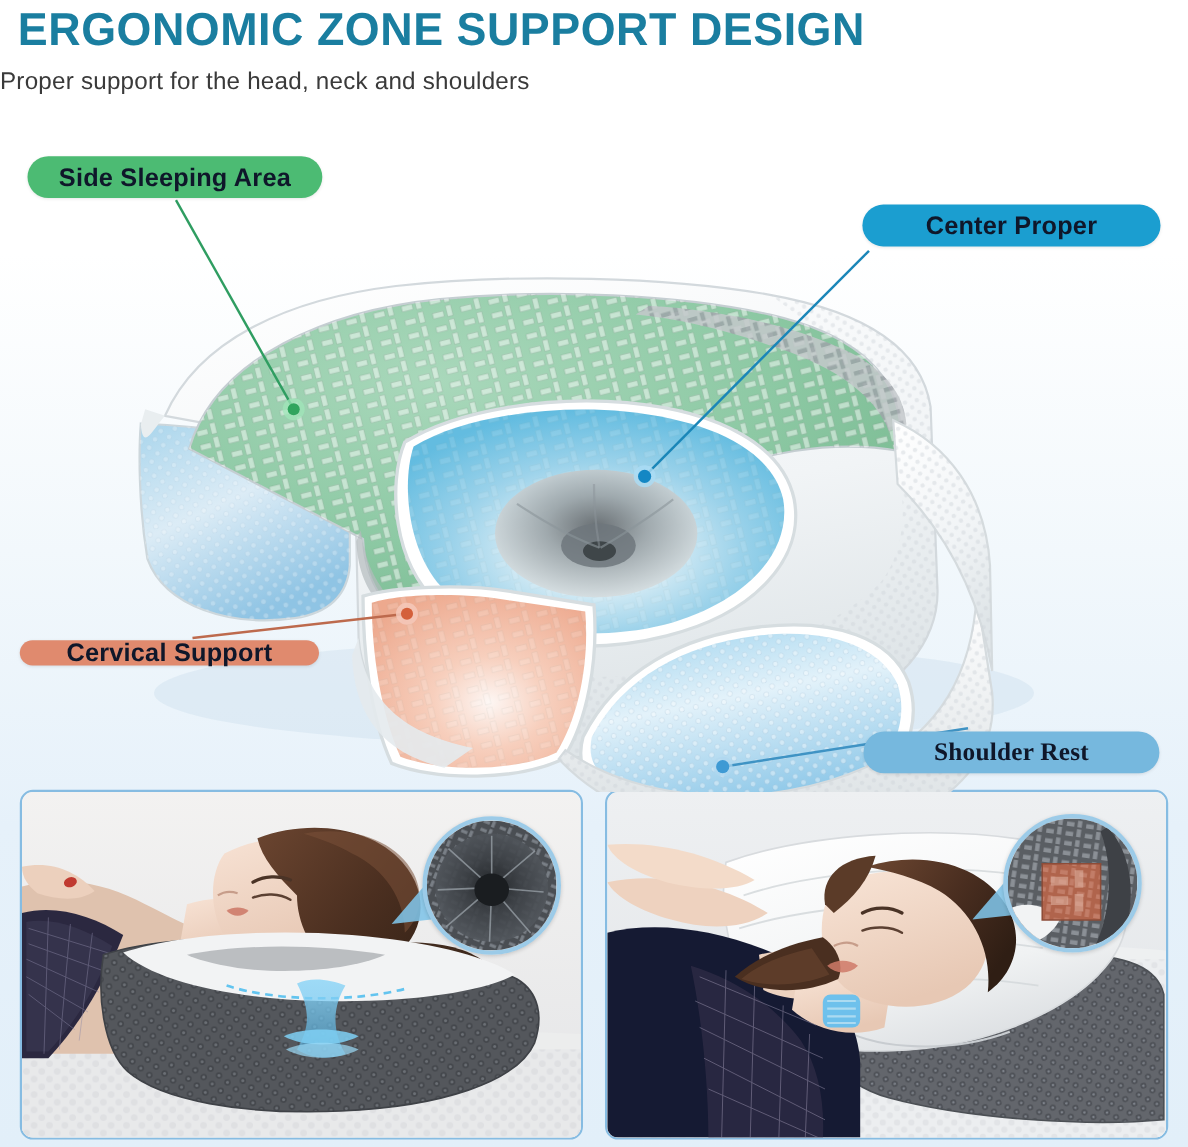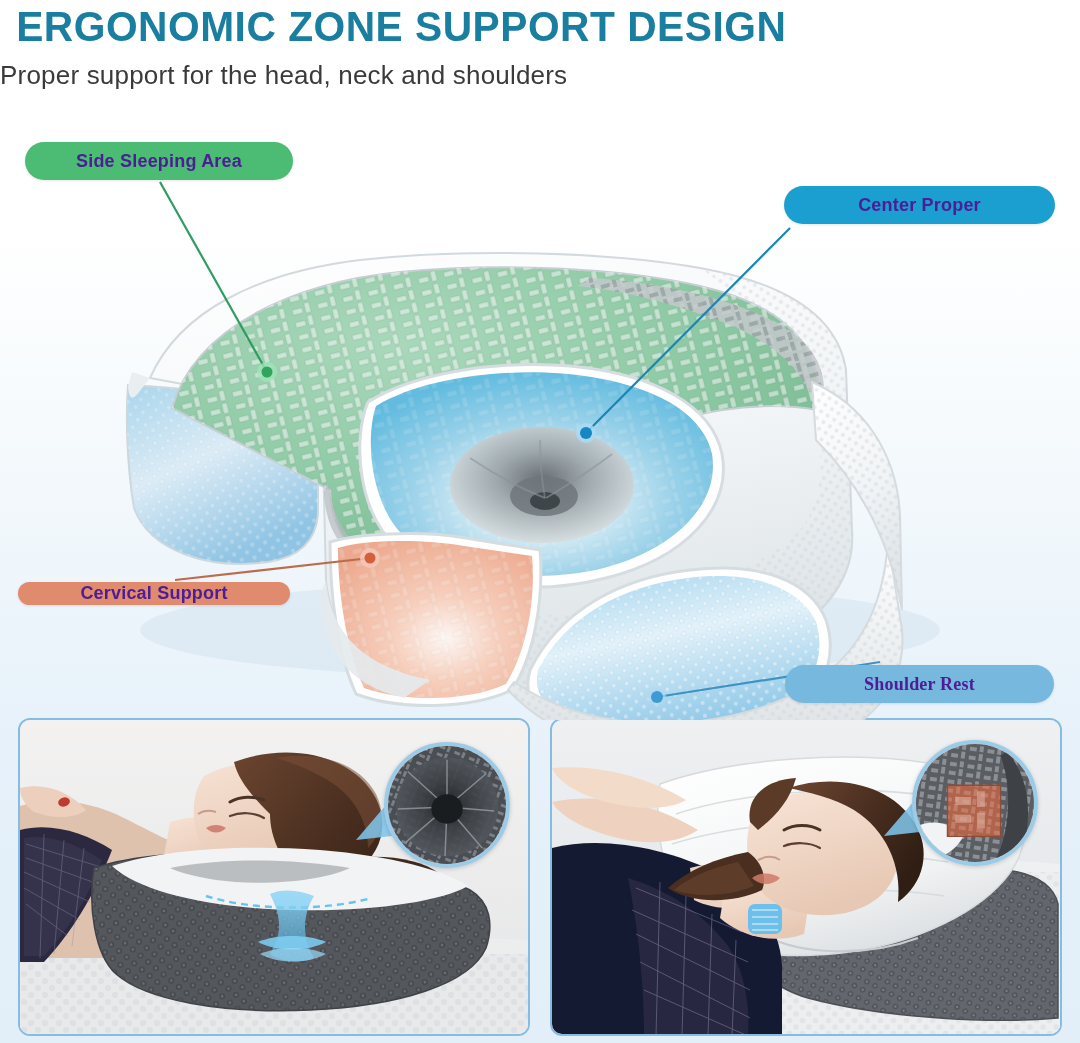--- a/index.html
+++ b/index.html
@@ -15,38 +15,38 @@
   #header { width: 1080px; padding-top: 4px; text-align: left; }
   #main-title {
     font-size: 42px;
     font-weight: bold;
     color: #1a7ea0;
     letter-spacing: 0.5px;
     line-height: 1.08;
     transform: scaleX(0.97);
   }
   #subtitle {
-    font-size: 26px;
+    font-size: 22px;
     color: #3a3a3a;
     margin-top: 12px;
     line-height: 1.15;
     letter-spacing: 0.2px;
   }
 
   
   #hero { position: absolute; left: 0; top: 110px; width: 1080px; height: 610px; }
 
   .badge {
     position: absolute;
     display: flex;
     align-items: center;
     justify-content: center;
     border-radius: 22px;
-    color: #4c1d95;
-    font-size: 18px;
+    color: #0f172a;
+    font-size: 23px;
     font-weight: bold;
     letter-spacing: 0.2px;
     white-space: nowrap;
     box-shadow: 0 1px 3px rgba(0,0,0,0.10);
     z-index: 40;
   }
   #badge-side      { left: 25px;  top: 32px;  width: 268px; height: 38px; background: #4cbb73; }
   #badge-center    { left: 784px; top: 76px;  width: 271px; height: 38px; background: #1b9ed0; }
   #badge-cervical  { left: 18px;  top: 472px; width: 272px; height: 23px; background: #e08a6e; }
   #badge-shoulder  { left: 785px; top: 555px; width: 269px; height: 38px; background: #76b8de; font-family: Liberation Serif, serif; }

